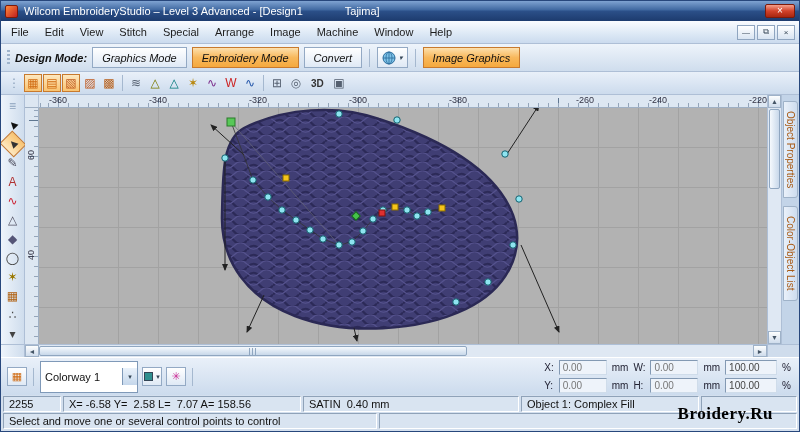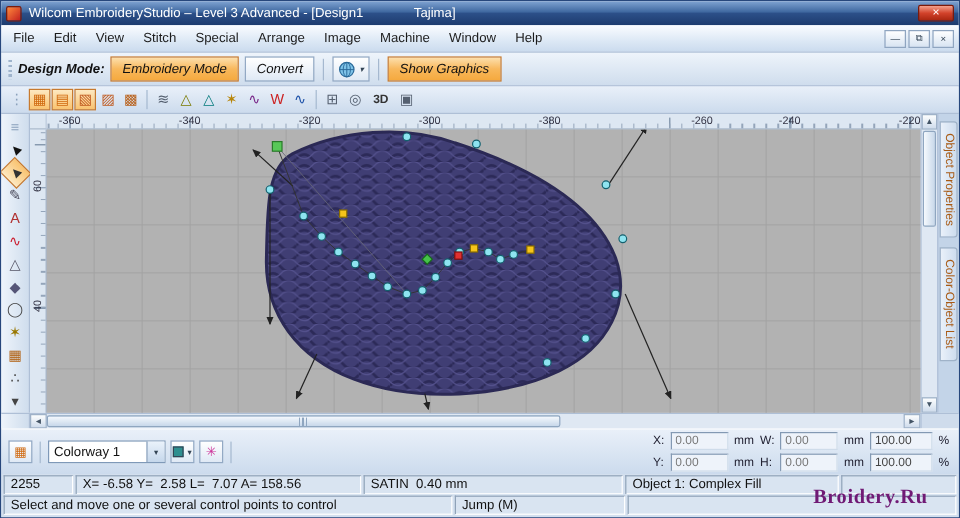--- a/index.html
+++ b/index.html
@@ -85,21 +85,21 @@
   
   .tabstrip{width:18px;flex:0 0 18px;background:#c3d4e8;border-left:1px solid #aebfd6;display:flex;flex-direction:column;
     align-items:center;padding-top:6px;gap:8px;}
   .side-tab{writing-mode:vertical-rl;font-size:10px;color:#a85a14;background:linear-gradient(90deg,#eaf1fa,#cddcee);
     border:1px solid #9fb2c8;border-radius:0 3px 3px 0;padding:9px 1px;white-space:nowrap;cursor:default;}
   
   .colorbar{height:38px;flex:0 0 38px;background:linear-gradient(#e9f0f9,#ccdbed);border-top:1px solid #ffffff;
     display:flex;align-items:center;gap:4px;padding:0 6px;font-size:10px;color:#223;}
   .small-btn{width:20px;height:19px;border:1px solid #93a9c4;background:linear-gradient(#ffffff,#dfe9f5);
     display:flex;align-items:center;justify-content:center;font-size:11px;}
-  .cw-select{width:98px;height:19px;background:#fff;border:1px solid #7f99b8;display:flex;align-items:center;
+  .cw-select{width:98px;height:32px;background:#fff;border:1px solid #7f99b8;display:flex;align-items:center;
     font-size:11px;padding-left:4px;color:#111;}
   .cw-caret{margin-left:auto;width:15px;height:17px;background:linear-gradient(#eaf2fb,#c5d7eb);
     border-left:1px solid #7f99b8;display:flex;align-items:center;justify-content:center;}
   .swatch{width:9px;height:9px;background:#2e8f8f;border:1px solid #345;margin-right:3px;}
   .fields{margin-left:auto;display:grid;grid-template-columns:auto 48px auto auto 48px auto 52px auto;
     gap:3px 5px;align-items:center;margin-right:2px;}
   .fld{height:15px;width:48px;background:#eef3fa;border:1px solid;border-color:#8399b3 #cfdcea #cfdcea #8399b3;
     font-size:10px;color:#777;padding:0 3px;font-family:"Liberation Sans",sans-serif;}
   .fld.wide{width:52px;color:#444;}
   .flabel{font-size:10px;}
@@ -110,21 +110,21 @@
     padding:0 5px;white-space:pre;overflow:hidden;}
   .s1{width:58px;flex:0 0 58px;}
   .s2{width:238px;flex:0 0 238px;}
   .s3{width:216px;flex:0 0 216px;}
   .s4{width:178px;flex:0 0 178px;}
   .sfill{flex:1;}
   .promptbar{height:19px;flex:0 0 19px;display:flex;background:#d3dfee;gap:2px;padding:1px 2px 2px 2px;font-size:11px;color:#111;}
   .p1{width:374px;flex:0 0 374px;}
   .p2{width:142px;flex:0 0 142px;}
   .watermark{position:absolute;right:26px;bottom:7px;font-family:"Liberation Serif",serif;font-weight:bold;
-    font-size:17px;color:#701a75;z-index:5;letter-spacing:0.5px;}
+    font-size:17px;color:#000000;z-index:5;letter-spacing:0.5px;}
 </style>
 </head>
 <body>
 
 <div class="window">
 
   <div class="titlebar">
     <span class="app-icon"></span>
     <span class="wtitle">Wilcom EmbroideryStudio – Level 3 Advanced - [Design1</span>
     <span class="wtitle2">Tajima]</span>
@@ -148,33 +148,34 @@
     <span class="mdi">
         <span class="mdi-btn">—</span>
         <span class="mdi-btn">⧉</span>
         <span class="mdi-btn">×</span>
       </span>
   </div>
 
   <div class="modebar">
     <span class="drag-dots"></span>
     <span class="mode-label">Design Mode:</span>
+    <span class="mode-btn">Graphics Mode</span>
     <span class="mode-btn active">Embroidery Mode</span>
     <span class="mode-btn">Convert</span>
     <span class="vsep"></span>
     <span class="globe-btn">
       <svg width="14" height="14" viewBox="0 0 14 14">
         <circle cx="7" cy="7" r="6" fill="#7ec3e8" stroke="#2a6a9a"></circle>
         <path d="M1,7 H13 M7,1 V13" stroke="#2a6a9a" fill="none" stroke-width="0.8"></path>
         <ellipse cx="7" cy="7" rx="3" ry="6" fill="none" stroke="#2a6a9a" stroke-width="0.8"></ellipse>
       </svg>
       <span class="caret">▾</span>
     </span>
     <span class="vsep"></span>
-    <span class="mode-btn active">Show Graphics</span>
+    <span class="mode-btn active">Image Graphics</span>
   </div>
 
   <div class="iconbar">
       <span class="tb-icon" style="color: rgb(138, 160, 187);">⋮</span>
       <span class="tb-icon active" style="color: rgb(208, 106, 16);">▦</span>
       <span class="tb-icon active" style="color: rgb(208, 106, 16);">▤</span>
       <span class="tb-icon active" style="color: rgb(192, 90, 32);">▧</span>
       <span class="tb-icon" style="color: rgb(192, 90, 32);">▨</span>
       <span class="tb-icon" style="color: rgb(184, 96, 26);">▩</span>
       <span class="tb-sep"></span>
@@ -353,18 +354,17 @@
   <div class="statusbar">
     <span class="seg s1">2255</span>
     <span class="seg s2">X= -6.58 Y=  2.58 L=  7.07 A= 158.56</span>
     <span class="seg s3">SATIN  0.40 mm</span>
     <span class="seg s4">Object 1: Complex Fill</span>
     <span class="seg sfill"></span>
   </div>
 
   <div class="promptbar">
     <span class="seg p1">Select and move one or several control points to control</span>
-    <span class="seg p2">Jump (M)</span>
     <span class="seg sfill"></span>
   </div>
 
   <div class="watermark">Broidery.Ru</div>
 </div>
 
 </body></html>

